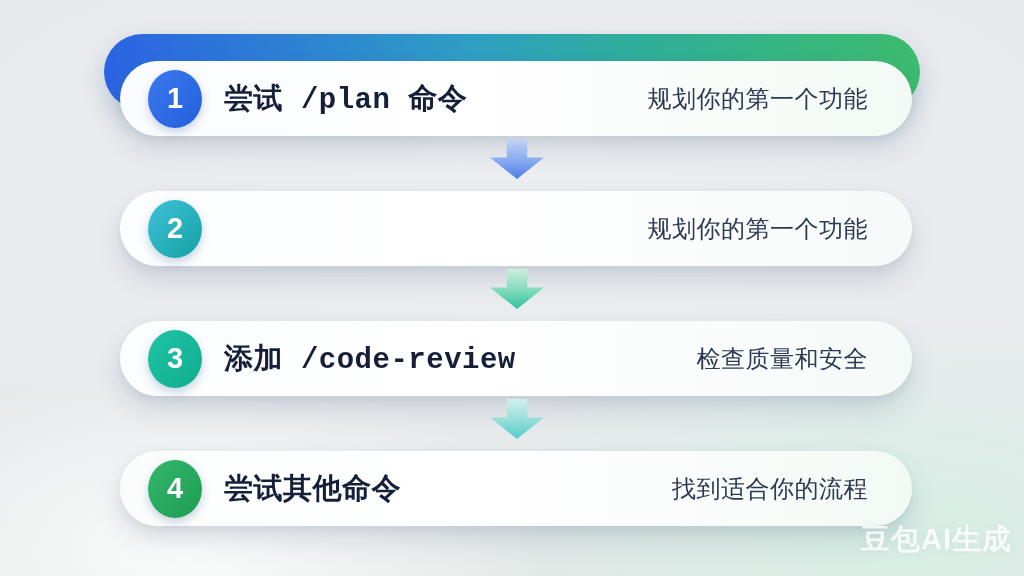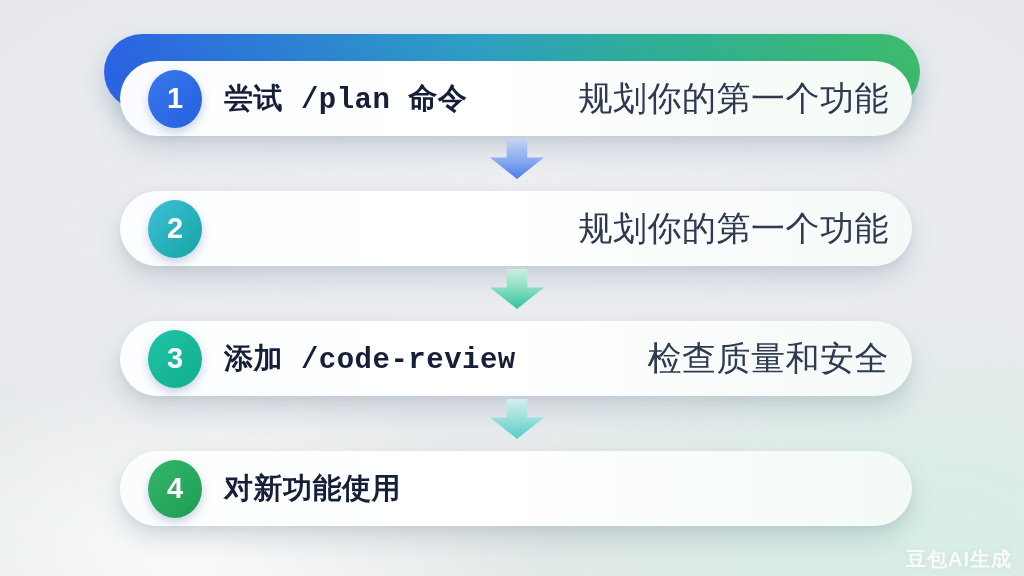--- a/index.html
+++ b/index.html
@@ -55,38 +55,38 @@
   .step-title{
     margin-left:22px;
     font-size:29px;font-weight:700;
     color:#161f38;
     letter-spacing:0.5px;
     white-space:nowrap;
     font-family:Liberation Mono, monospace;
   }
   .step-desc{
     margin-left:auto;
-    margin-right:23px;
-    font-size:34px;font-weight:400;
+    margin-right:44px;
+    font-size:24px;font-weight:400;
     color:#2e3a52;
     letter-spacing:0.5px;
     white-space:nowrap;
   }
   .arrow{
     position:absolute;
     left:490px;width:54px;height:40px;
     clip-path:polygon(31% 0,69% 0,69% 46%,100% 46%,50% 100%,0 46%,31% 46%);
   }
   .a1{top:139px;background:linear-gradient(180deg,#c3d3f5 0%,#86a9f0 55%,#4e7ce8 100%);}
   .a2{top:269px;background:linear-gradient(180deg,#cdeee0 0%,#7fd9bc 55%,#2cc29e 100%);}
   .a3{top:399px;background:linear-gradient(180deg,#d2efee 0%,#93ddd8 55%,#54cec8 100%);}
   .watermark{
     position:absolute;
-    right:12px;bottom:3px;
-    font-size:20px;font-weight:700;
+    right:12px;bottom:16px;
+    font-size:29px;font-weight:700;
     letter-spacing:1px;
     color:rgba(255,255,255,0.82);
     text-shadow:0 0 6px rgba(180,200,195,0.35);
   }
 </style>
 </head>
 <body>
 
 <div class="canvas">
 
@@ -118,18 +118,19 @@
     <div class="step-title">添加 /code-review</div>
     <div class="step-desc">检查质量和安全</div>
   </div>
 
   <div class="arrow a3"></div>
 
   <div class="row r4">
     <div class="badge b4">
       <span>4</span>
     </div>
-    <div class="step-title">对新功能使用</div>
+    <div class="step-title">尝试其他命令</div>
+    <div class="step-desc">找到适合你的流程</div>
   </div>
 
   <div class="watermark">豆包AI生成</div>
 
 </div>
 
 </body></html>

